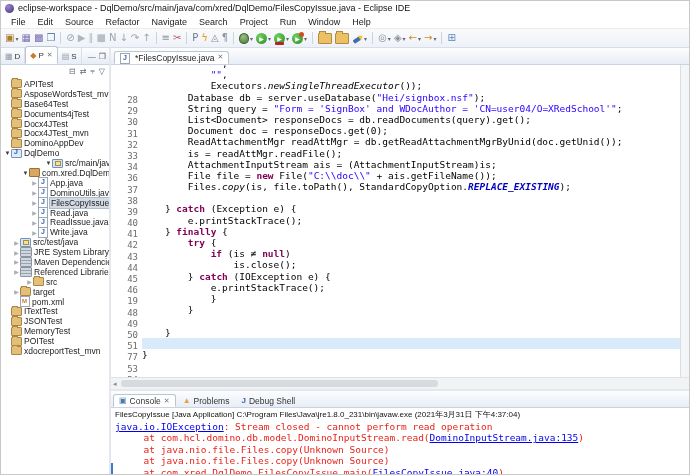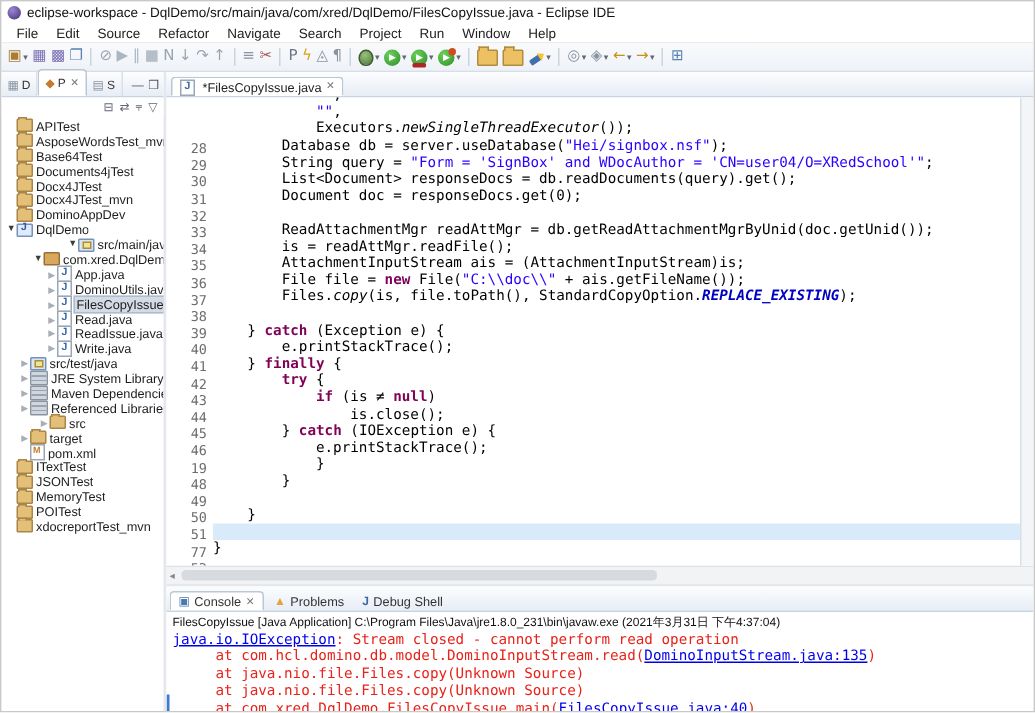--- a/index.html
+++ b/index.html
@@ -426,24 +426,20 @@
               <span class="ct">        <span class="p">String query = </span><span class="s">"Form = 'SignBox' and WDocAuthor = 'CN=user04/O=XRedSchool'"</span><span class="p">;</span></span>
             </div>
             <div class="cl">
               <span class="ln">33</span>
               <span class="ct">        <span class="p">List&lt;Document&gt; responseDocs = db.readDocuments(query).get();</span></span>
             </div>
             <div class="cl">
               <span class="ln">34</span>
               <span class="ct">        <span class="p">Document doc = responseDocs.get(0);</span></span>
             </div>
-            <div class="cl chg">
-              <span class="ln">35</span>
-              <span class="ct"></span>
-            </div>
             <div class="cl">
               <span class="ln">36</span>
               <span class="ct">        <span class="p">ReadAttachmentMgr readAttMgr = db.getReadAttachmentMgrByUnid(doc.getUnid());</span></span>
             </div>
             <div class="cl">
               <span class="ln">37</span>
               <span class="ct">        <span class="p">is = readAttMgr.readFile();</span></span>
             </div>
             <div class="cl">
               <span class="ln">38</span>

